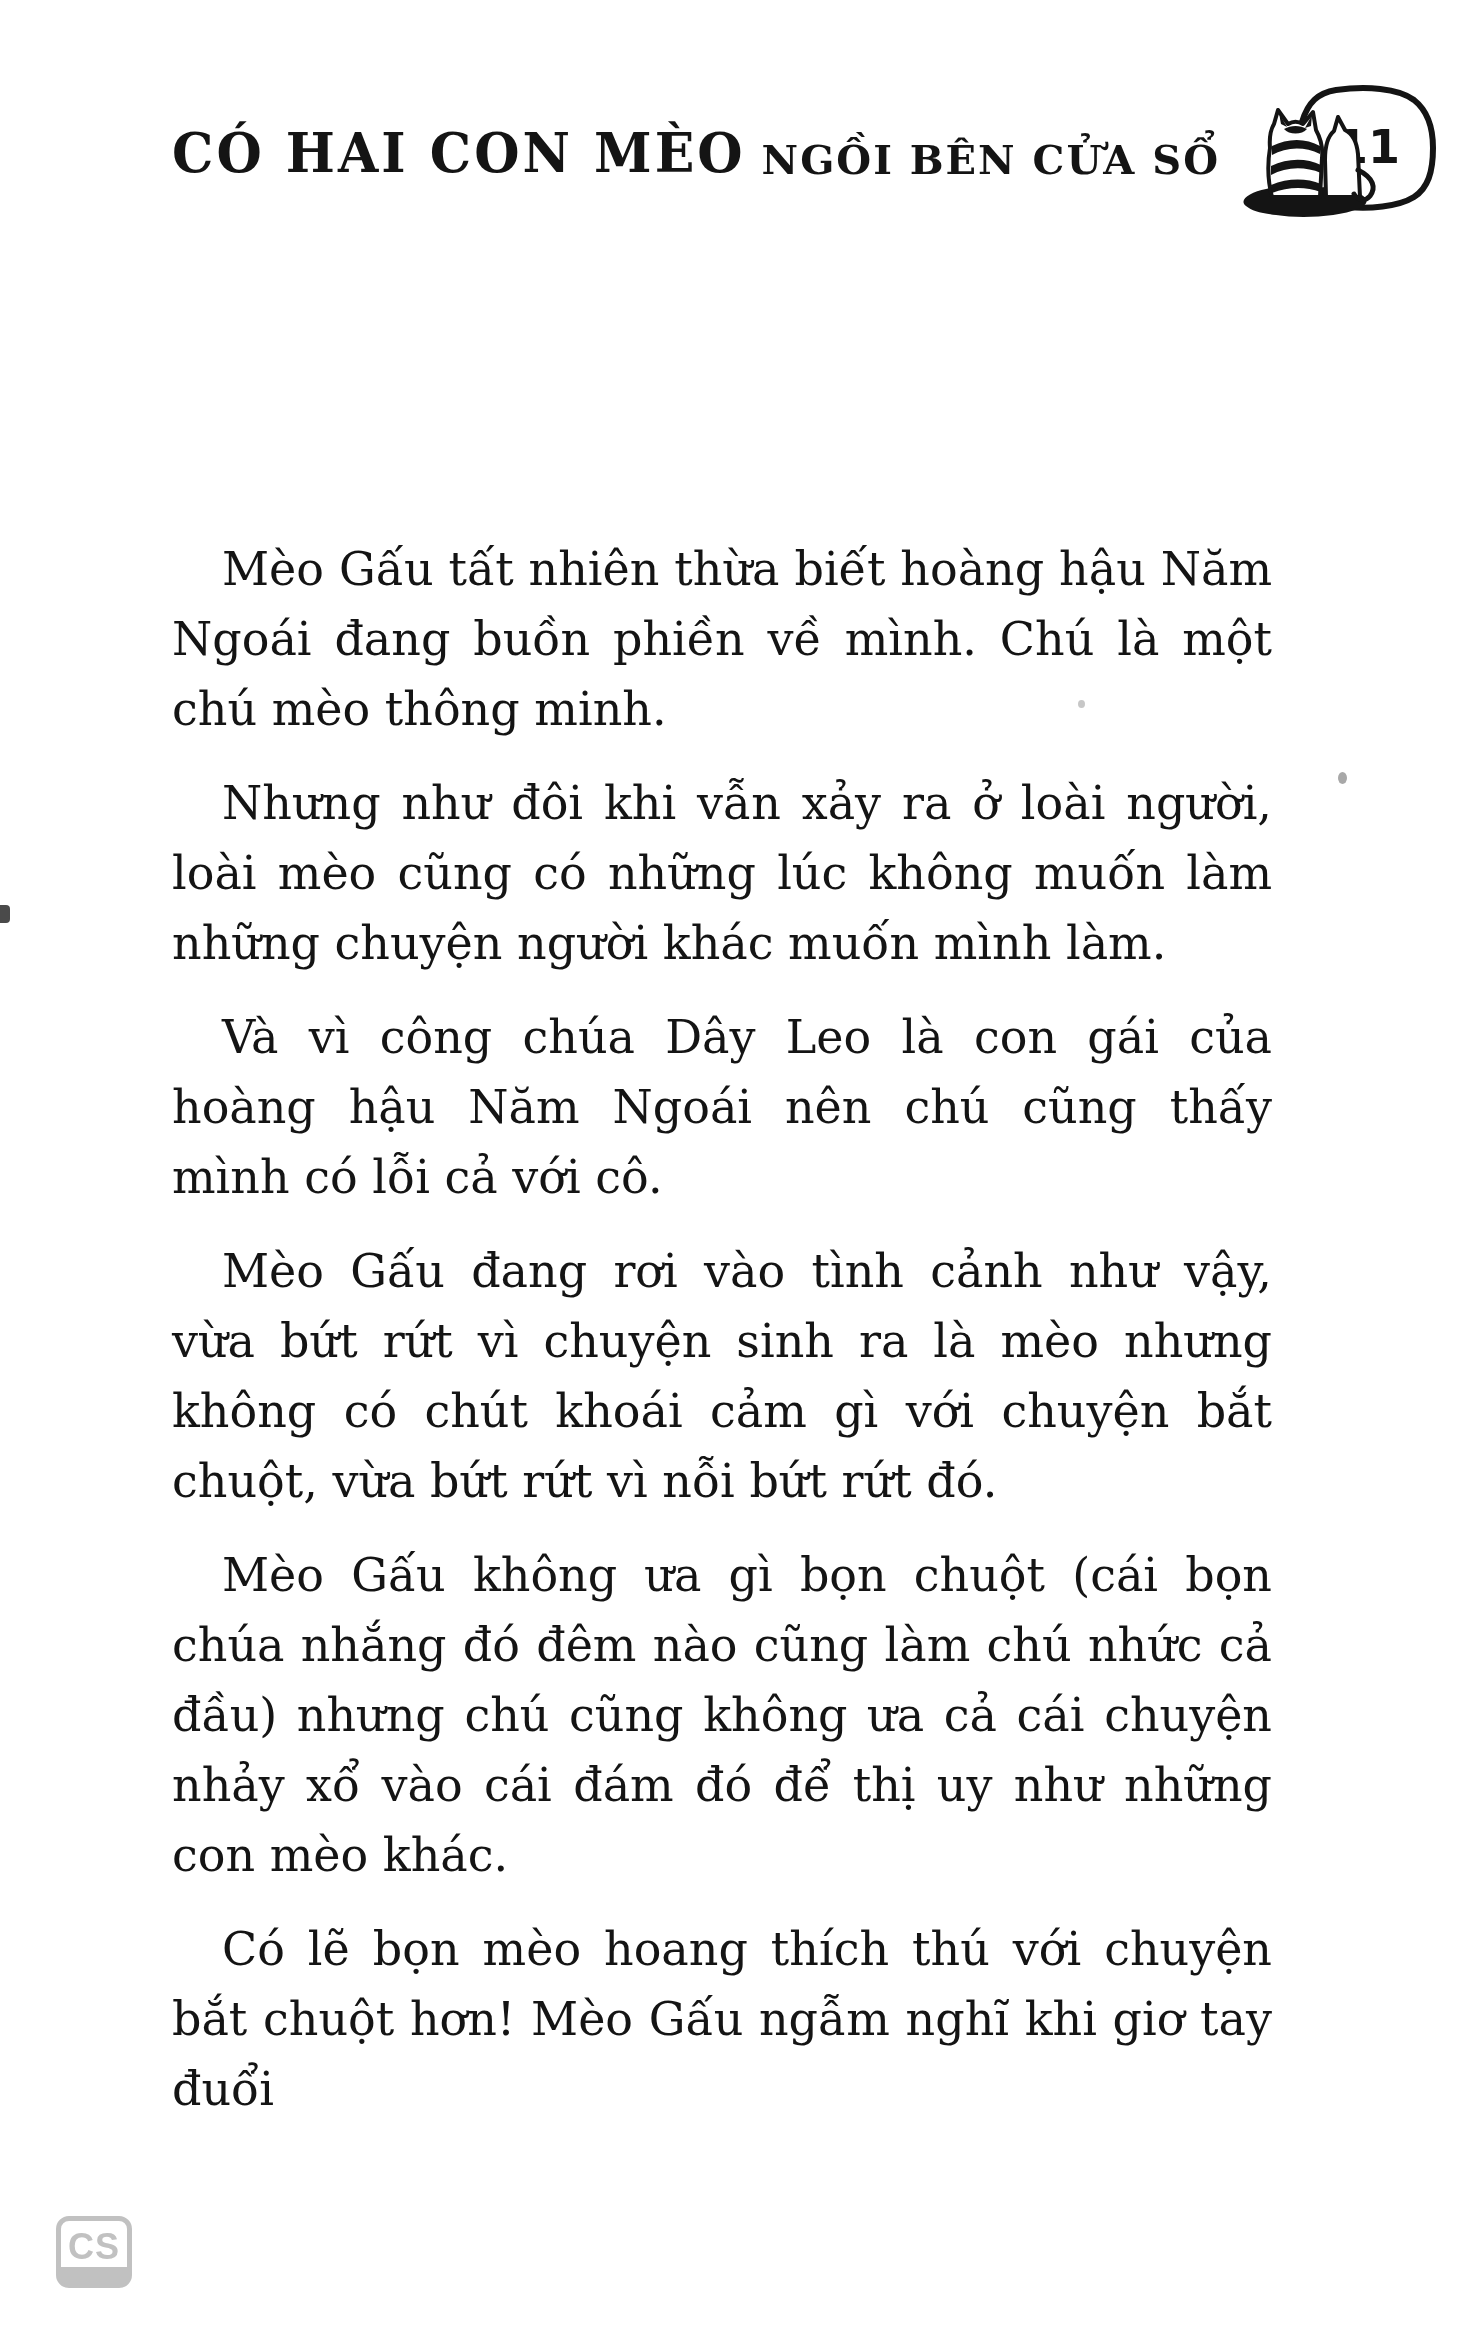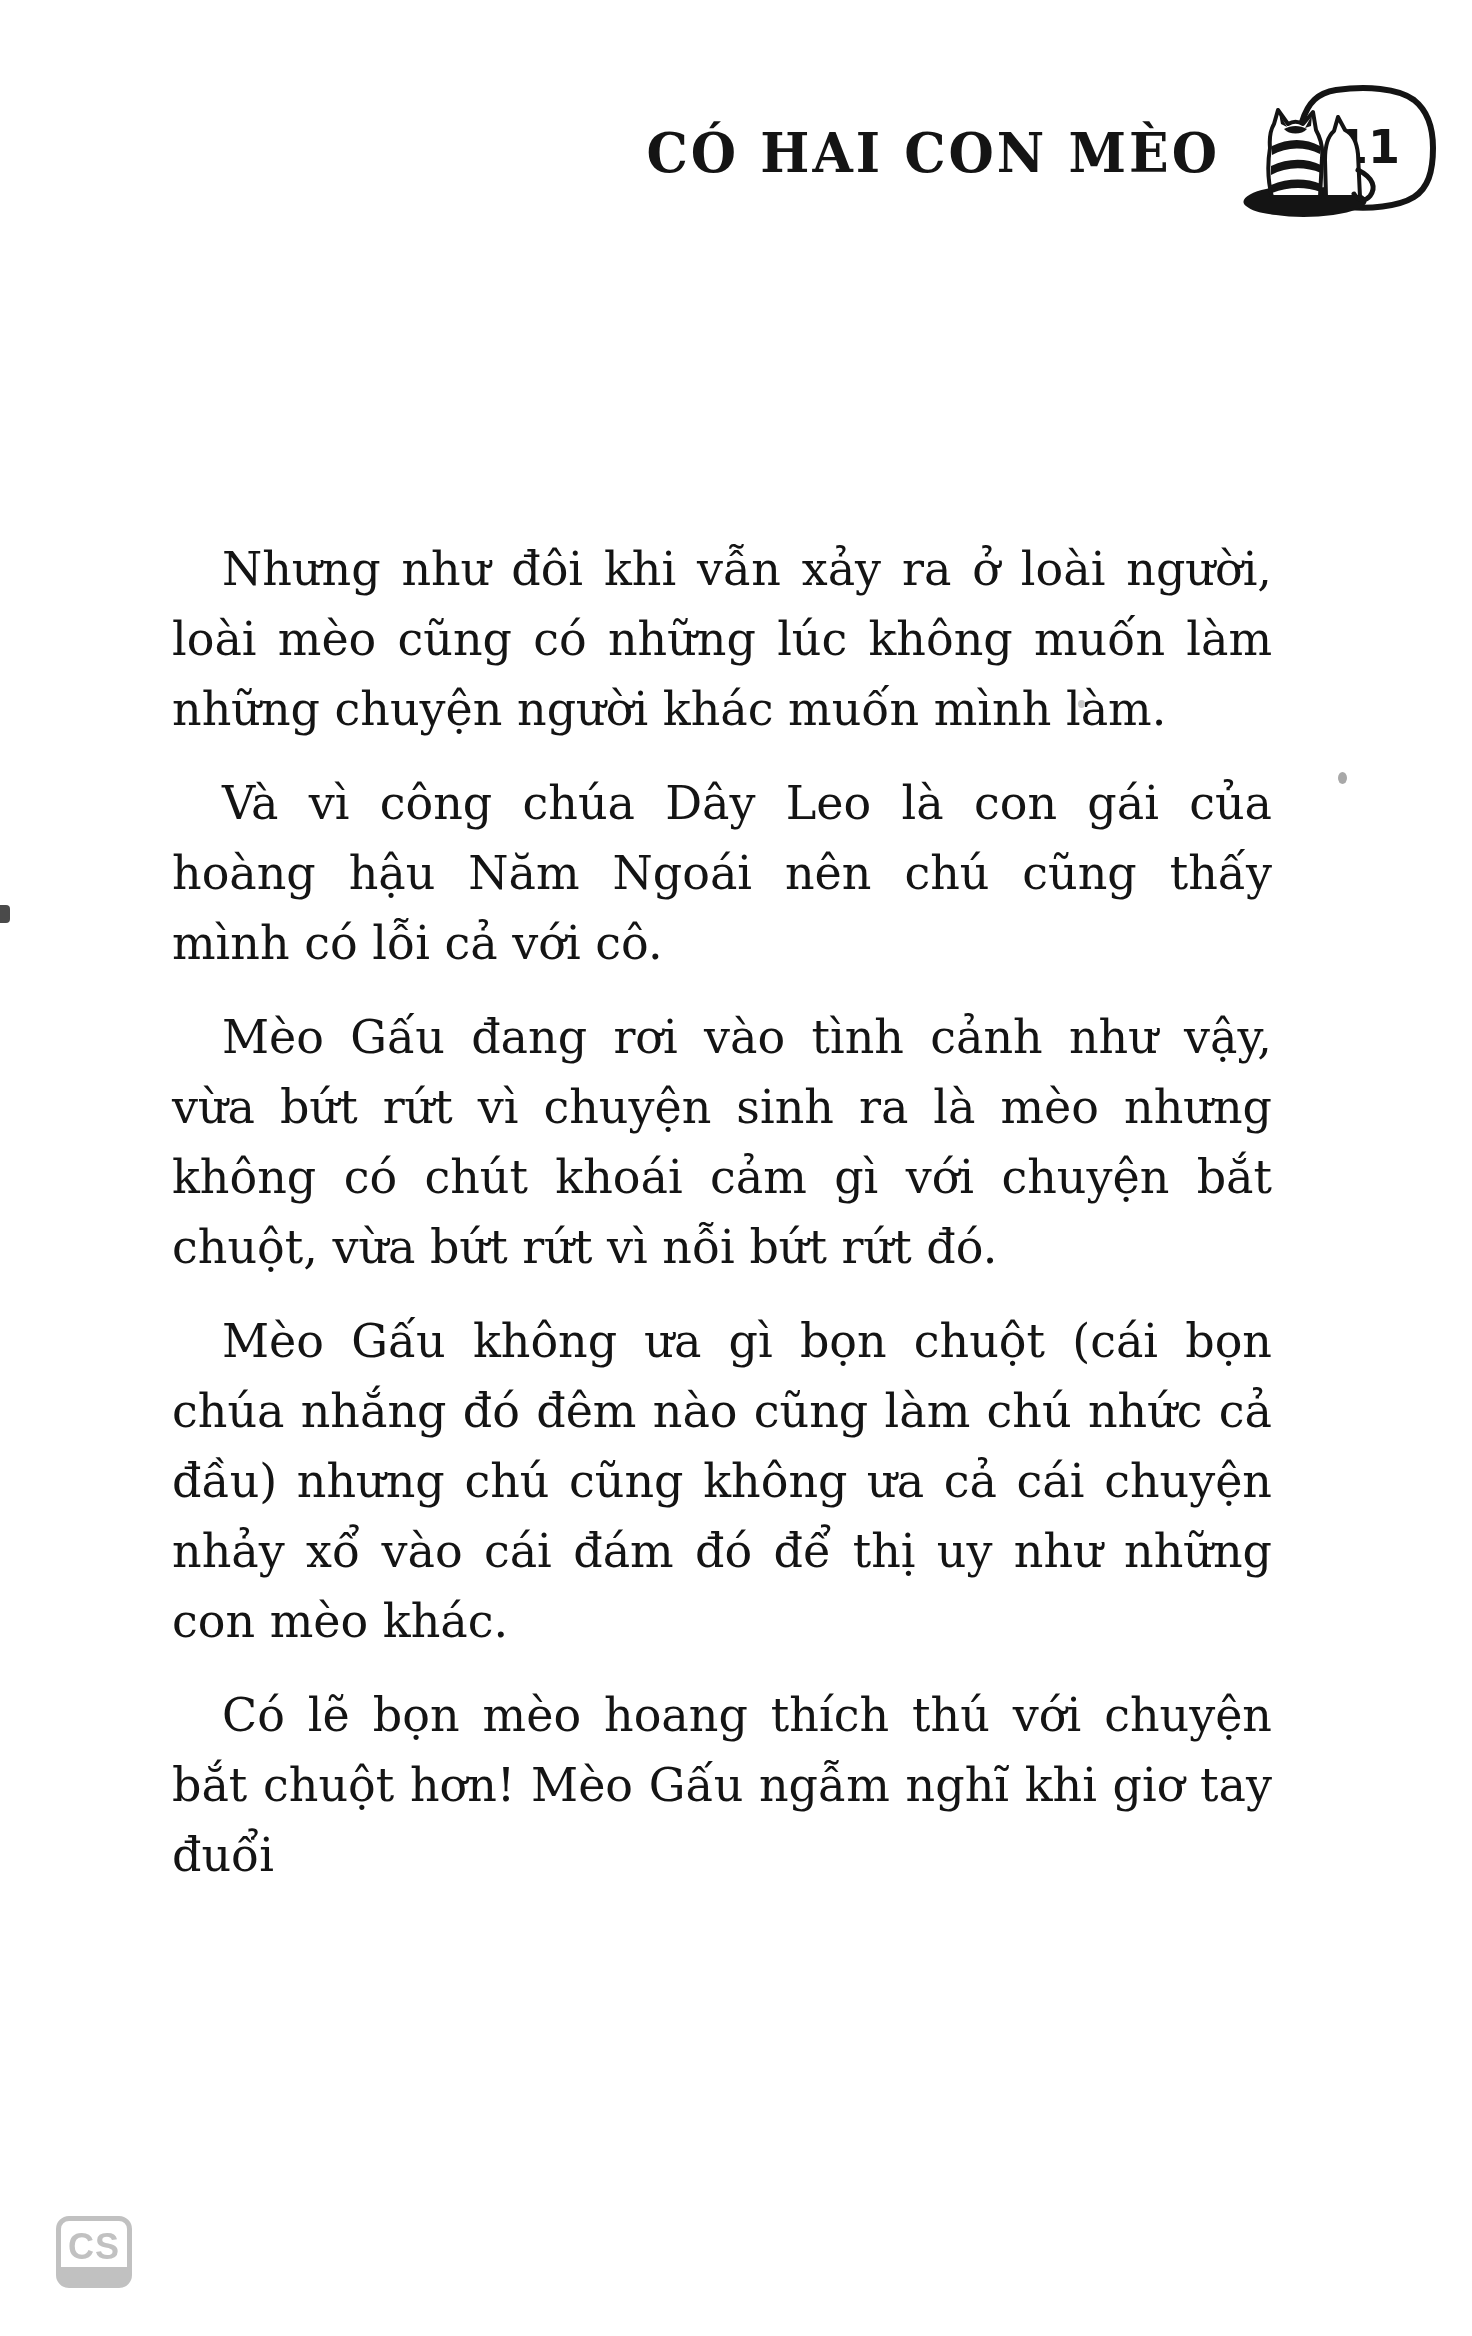--- a/index.html
+++ b/index.html
@@ -76,20 +76,21 @@
     font-size:56px;color:var(--watermark-gray);letter-spacing:1px;
   }
 </style>
 </head>
 <body>
 
 <div class="page">
 
   <div class="running-title">
     <span class="t-big">CÓ HAI CON MÈO</span>
+    <span class="t-small">NGỒI BÊN CỬA SỔ</span>
   </div>
 
   <div class="illus">
     <svg viewBox="0 0 200 150" width="200" height="150">
 
       <path d="M 100 6 C 130 2 162 4 178 16 C 192 27 197 44 197 64 C 197 88 192 104 178 113 C 162 123 132 125 112 123 C 88 121 74 114 67 100 C 60 86 60 56 66 38 C 72 18 82 9 100 6 Z" fill="#ffffff" stroke="#141414" stroke-width="6"></path>
       <text class="pgnum" x="132" y="79" text-anchor="middle">11</text>
 
       <path d="M 10 122 C 2 116 14 108 30 105 C 48 101 60 103 70 106 C 92 100 112 104 124 110 C 134 115 132 121 122 125 C 102 133 64 135 40 131 C 24 129 16 127 10 122 Z" fill="#141414"></path>
 
@@ -100,20 +101,21 @@
       <path d="M 36 62 C 52 54 70 54 84 62 L 84 70 C 68 62 50 63 36 71 Z" fill="#141414"></path>
       <path d="M 35 82 C 52 74 70 74 85 81 L 85 89 C 68 82 50 83 35 91 Z" fill="#141414"></path>
       <path d="M 35 101 C 52 94 70 94 85 100 L 85 108 C 68 102 52 103 36 109 Z" fill="#141414"></path>
 
       <path d="M 90 113 L 89 76 C 89 62 92 52 98 47 L 102 33 L 109 46 C 117 50 121 60 122 70 L 124 113 Z" fill="#ffffff" stroke="#141414" stroke-width="4" stroke-linejoin="round"></path>
       <path d="M 122 86 C 138 94 140 104 134 112 C 129 118 121 116 118 110" fill="none" stroke="#141414" stroke-width="5" stroke-linecap="round"></path>
     </svg>
   </div>
 
   <main class="body-text">
+    <p>Mèo Gấu tất nhiên thừa biết hoàng hậu Năm Ngoái đang buồn phiền về mình. Chú là một chú mèo thông minh.</p>
     <p>Nhưng như đôi khi vẫn xảy ra ở loài người, loài mèo cũng có những lúc không muốn làm những chuyện người khác muốn mình làm.</p>
     <p>Và vì công chúa Dây Leo là con gái của hoàng hậu Năm Ngoái nên chú cũng thấy mình có lỗi cả với cô.</p>
     <p>Mèo Gấu đang rơi vào tình cảnh như vậy, vừa bứt rứt vì chuyện sinh ra là mèo nhưng không có chút khoái cảm gì với chuyện bắt chuột, vừa bứt rứt vì nỗi bứt rứt đó.</p>
     <p>Mèo Gấu không ưa gì bọn chuột (cái bọn chúa nhắng đó đêm nào cũng làm chú nhức cả đầu) nhưng chú cũng không ưa cả cái chuyện nhảy xổ vào cái đám đó để thị uy như những con mèo khác.</p>
     <p>Có lẽ bọn mèo hoang thích thú với chuyện bắt chuột hơn! Mèo Gấu ngẫm nghĩ khi giơ tay đuổi</p>
   </main>
 
   <div class="speck speck-edge"></div>
   <div class="speck speck-1"></div>
   <div class="speck speck-2"></div>

